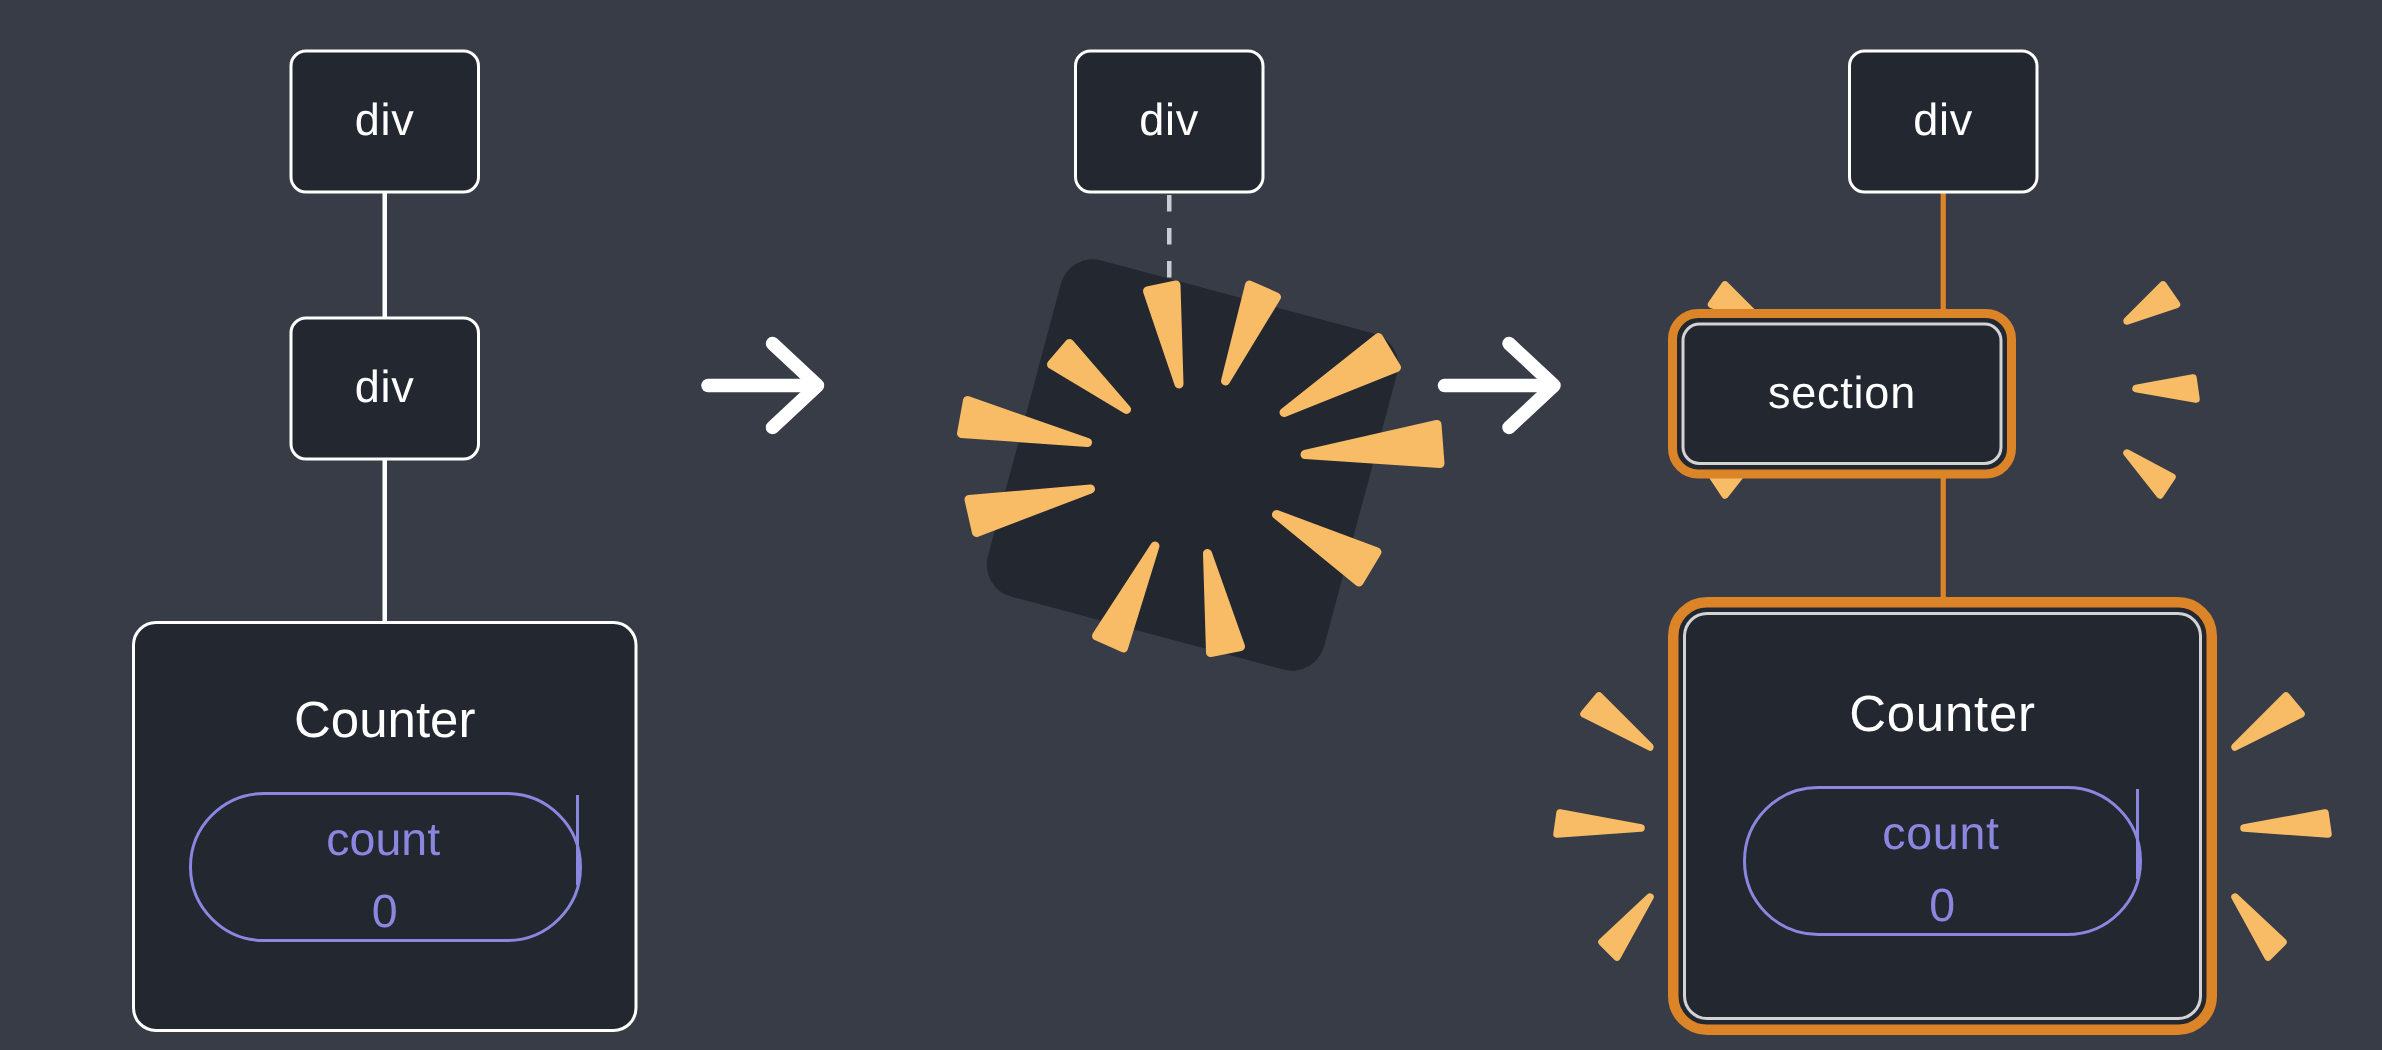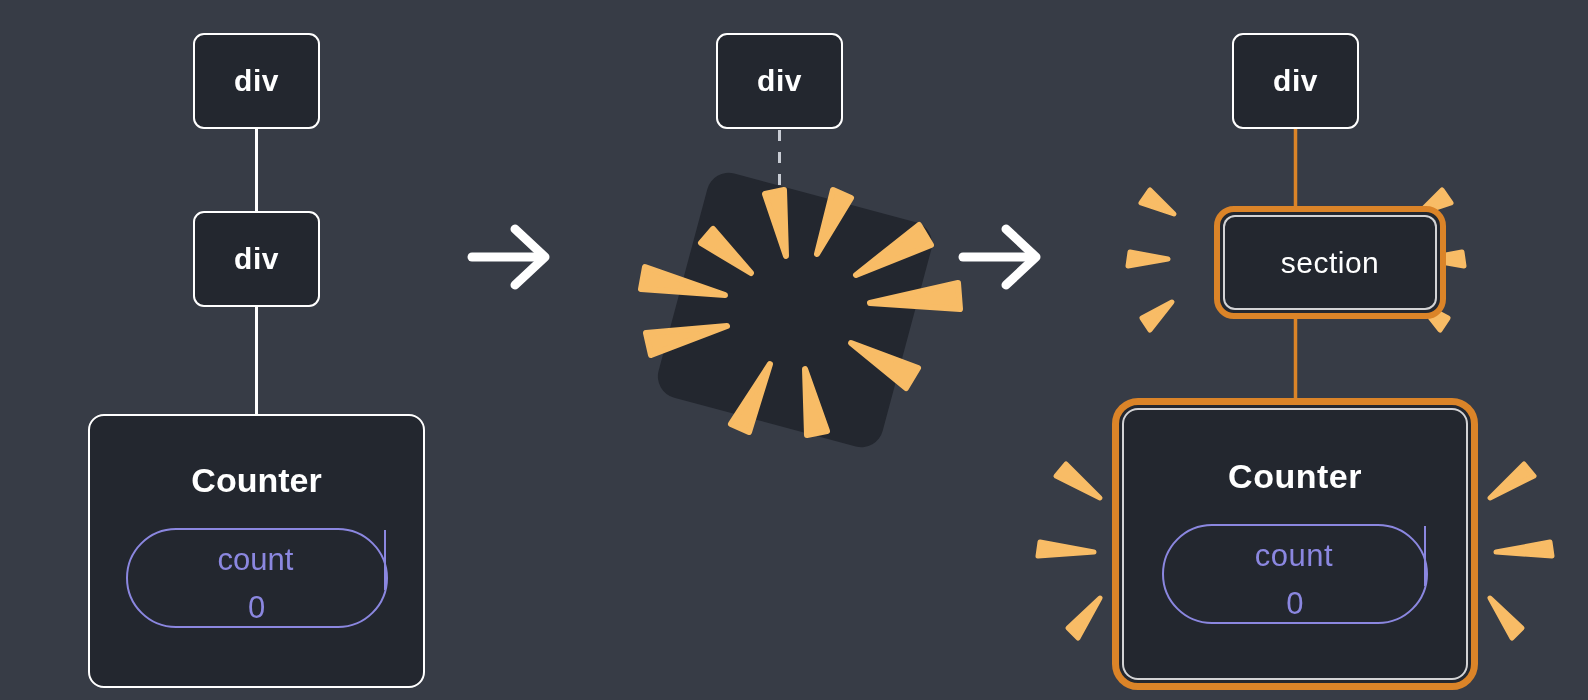--- a/index.html
+++ b/index.html
@@ -18,35 +18,35 @@
     position:relative;width:1588px;height:700px;background:var(--bg);
     font-family:"Liberation Sans",sans-serif;overflow:hidden;
   }
   .decor{position:absolute;left:0;top:0;}
 
   
   .node{
     position:absolute;box-sizing:border-box;background:var(--box-fill);
     border:2.5px solid var(--box-border);border-radius:11px;
     display:flex;align-items:center;justify-content:center;
-    color:var(--text);font-size:30px;font-weight:700;letter-spacing:.5px;
+    color:var(--text);font-size:30px;font-weight:400;letter-spacing:.5px;
   }
   #n1{left:193px;top:33px;width:127px;height:96px;}
   #n2{left:193px;top:211px;width:127px;height:96px;}
   #n3{left:716px;top:33px;width:127px;height:96px;}
   #n4{left:1232px;top:33px;width:127px;height:96px;}
 
   
   .counter{
     position:absolute;box-sizing:border-box;background:var(--box-fill);
     border:2.5px solid var(--box-border);border-radius:16px;
     display:flex;flex-direction:column;align-items:center;
   }
   #c1{left:88px;top:414px;width:337px;height:274px;padding-top:44px;gap:28px;}
-  .title{color:var(--text);font-size:34px;font-weight:700;line-height:40px;}
+  .title{color:var(--text);font-size:34px;font-weight:400;line-height:40px;}
 
   
   .pill{
     display:flex;box-sizing:border-box;height:100px;
     border:2.5px solid var(--purple);border-radius:999px;
     color:var(--purple);font-size:31px;align-items:stretch;flex-direction:column;
   }
   .pill-w1{width:262px;}
   .pill-w2{width:266px;}
   .pill .key{flex:1.9;display:flex;align-items:center;justify-content:center;border-right:2.5px solid var(--purple);}
@@ -56,21 +56,21 @@
   .hl{
     position:absolute;box-sizing:border-box;background:var(--box-fill);
     border:6px solid var(--orange);border-radius:20px;padding:3px;
   }
   .hl-inner{
     width:100%;height:100%;box-sizing:border-box;background:var(--box-fill);
     border:2px solid rgba(255,255,255,.8);border-radius:12px;
     display:flex;align-items:center;justify-content:center;
     color:var(--text);font-size:30px;font-weight:500;letter-spacing:.5px;
   }
-  #sec{left:1214px;top:206px;width:232px;height:113px;}
+  #sec{left:1112px;top:206px;width:232px;height:113px;}
   #c2{left:1112px;top:398px;width:366px;height:292px;border-width:7px;border-radius:26px;}
   #c2 .hl-inner{flex-direction:column;justify-content:flex-start;padding-top:46px;gap:28px;border-radius:16px;}
 
   
   .wline{stroke:var(--box-border);stroke-width:3;}
   .oline{stroke:var(--orange);stroke-width:3.5;}
   .dline{stroke:var(--dashed);stroke-width:3;stroke-dasharray:11 11;}
   .arrow{stroke:var(--arrow);stroke-width:9;fill:none;stroke-linecap:round;stroke-linejoin:round;}
   .poof-square{fill:var(--box-fill);}
   .spark{fill:var(--spark);stroke:var(--spark);stroke-width:6;stroke-linejoin:round;}

